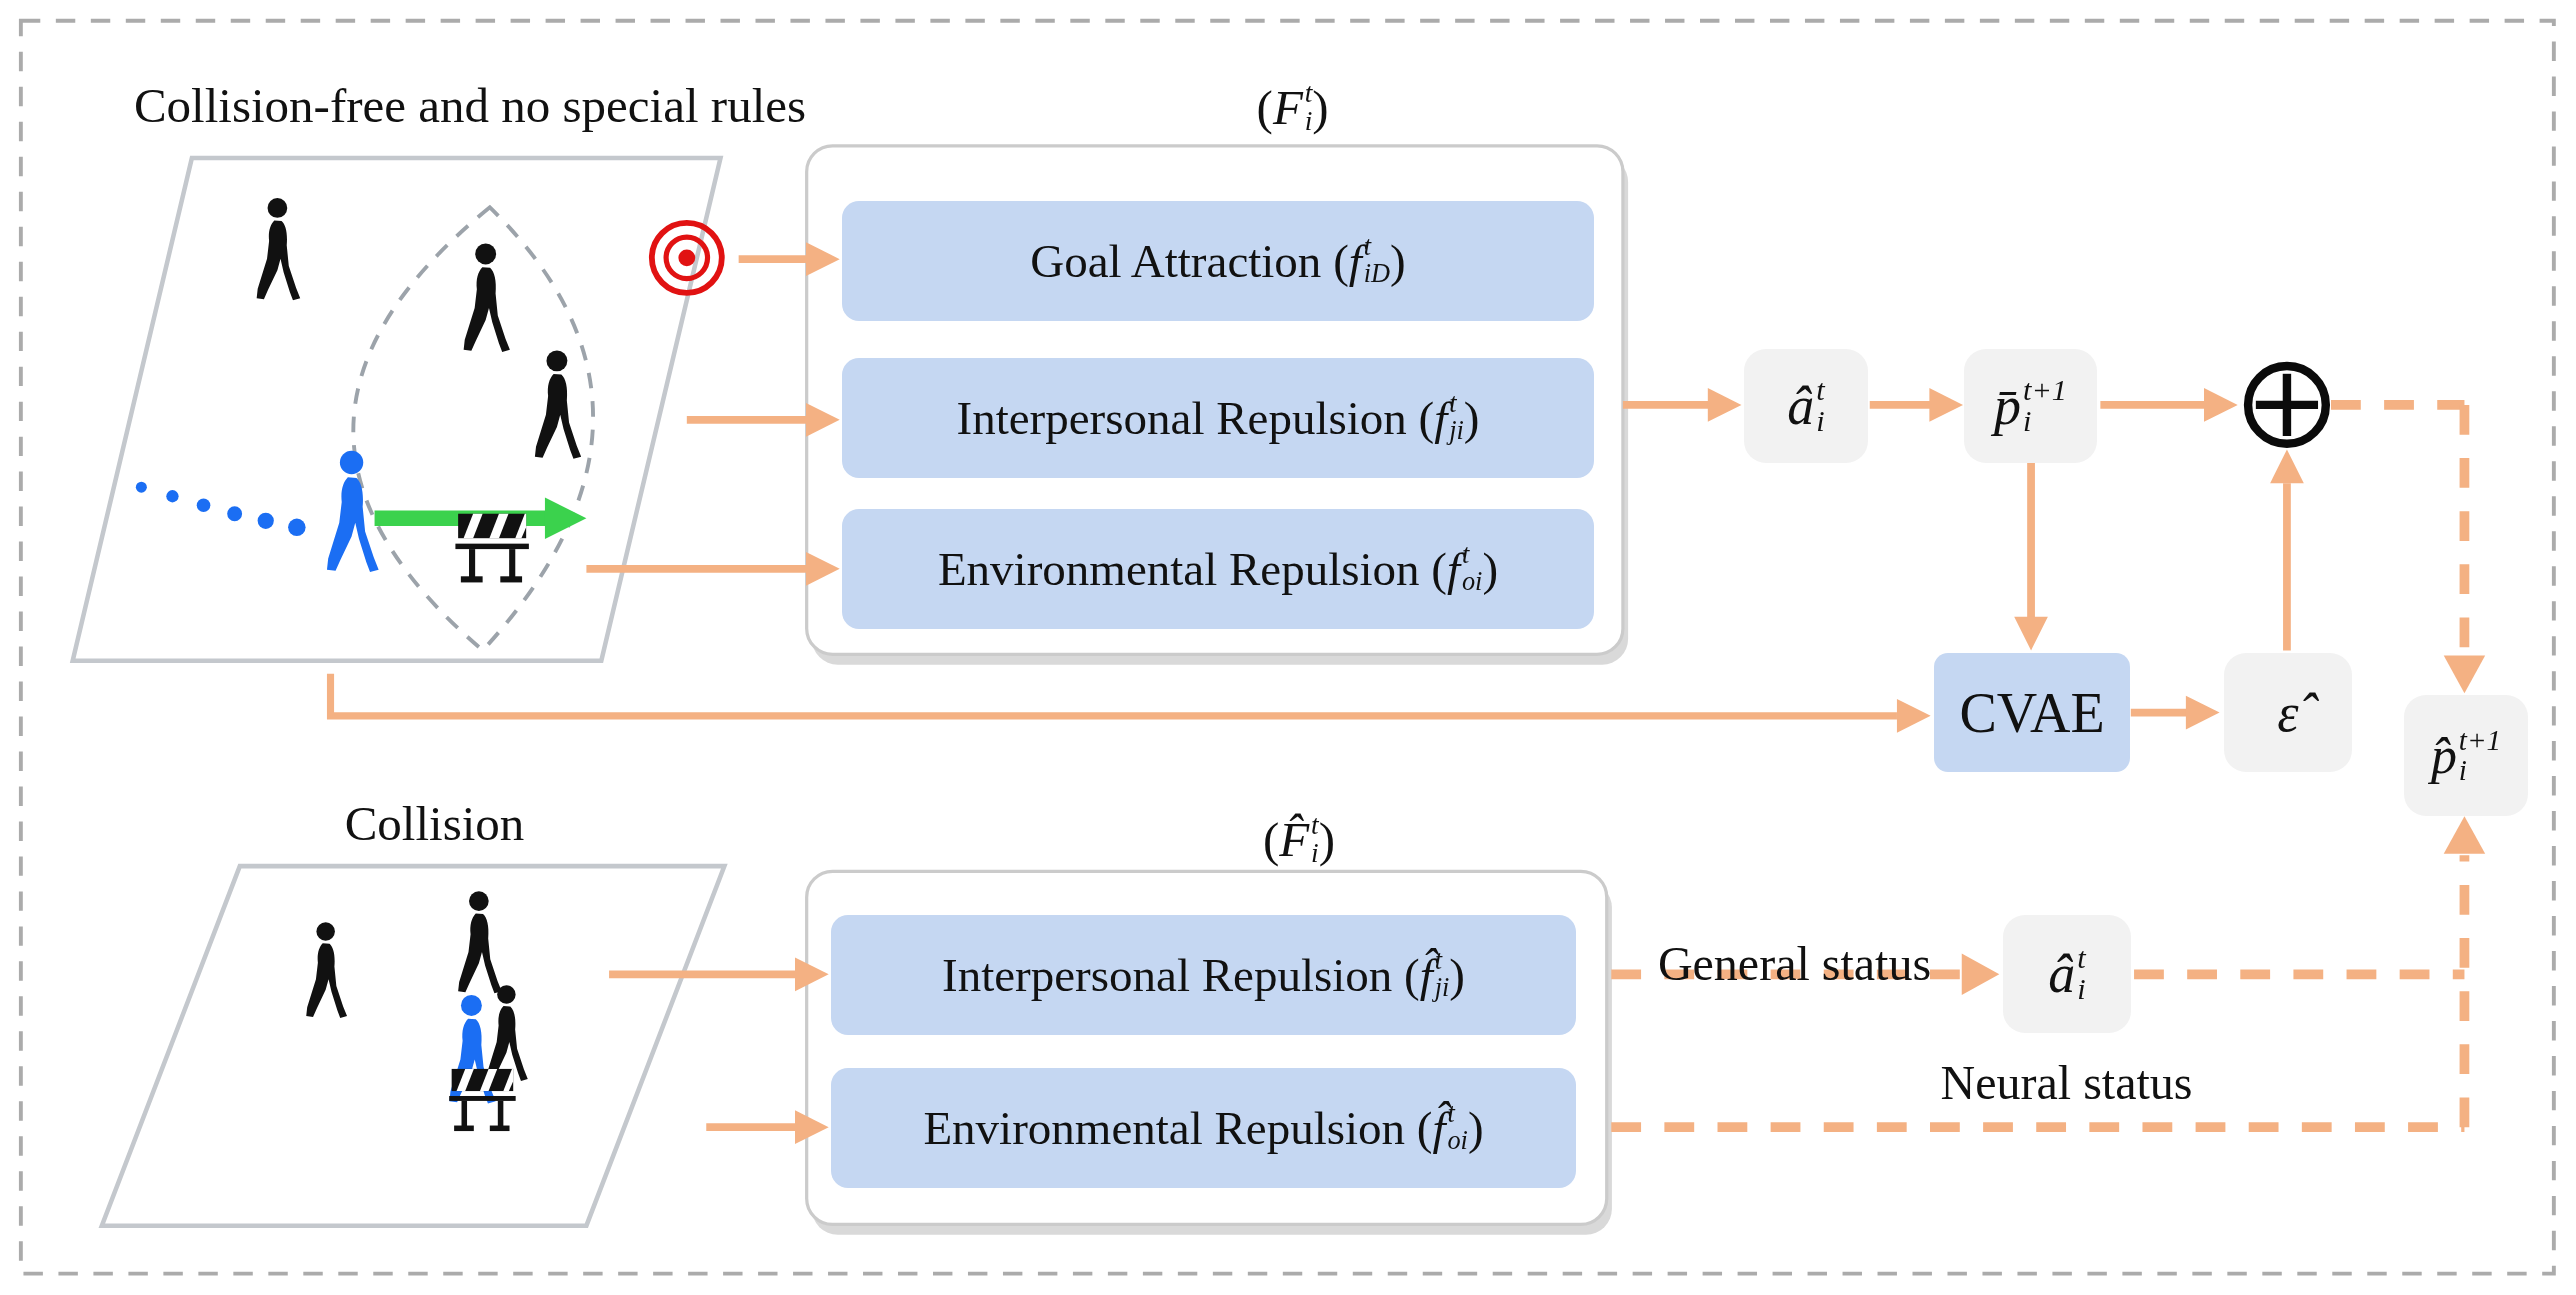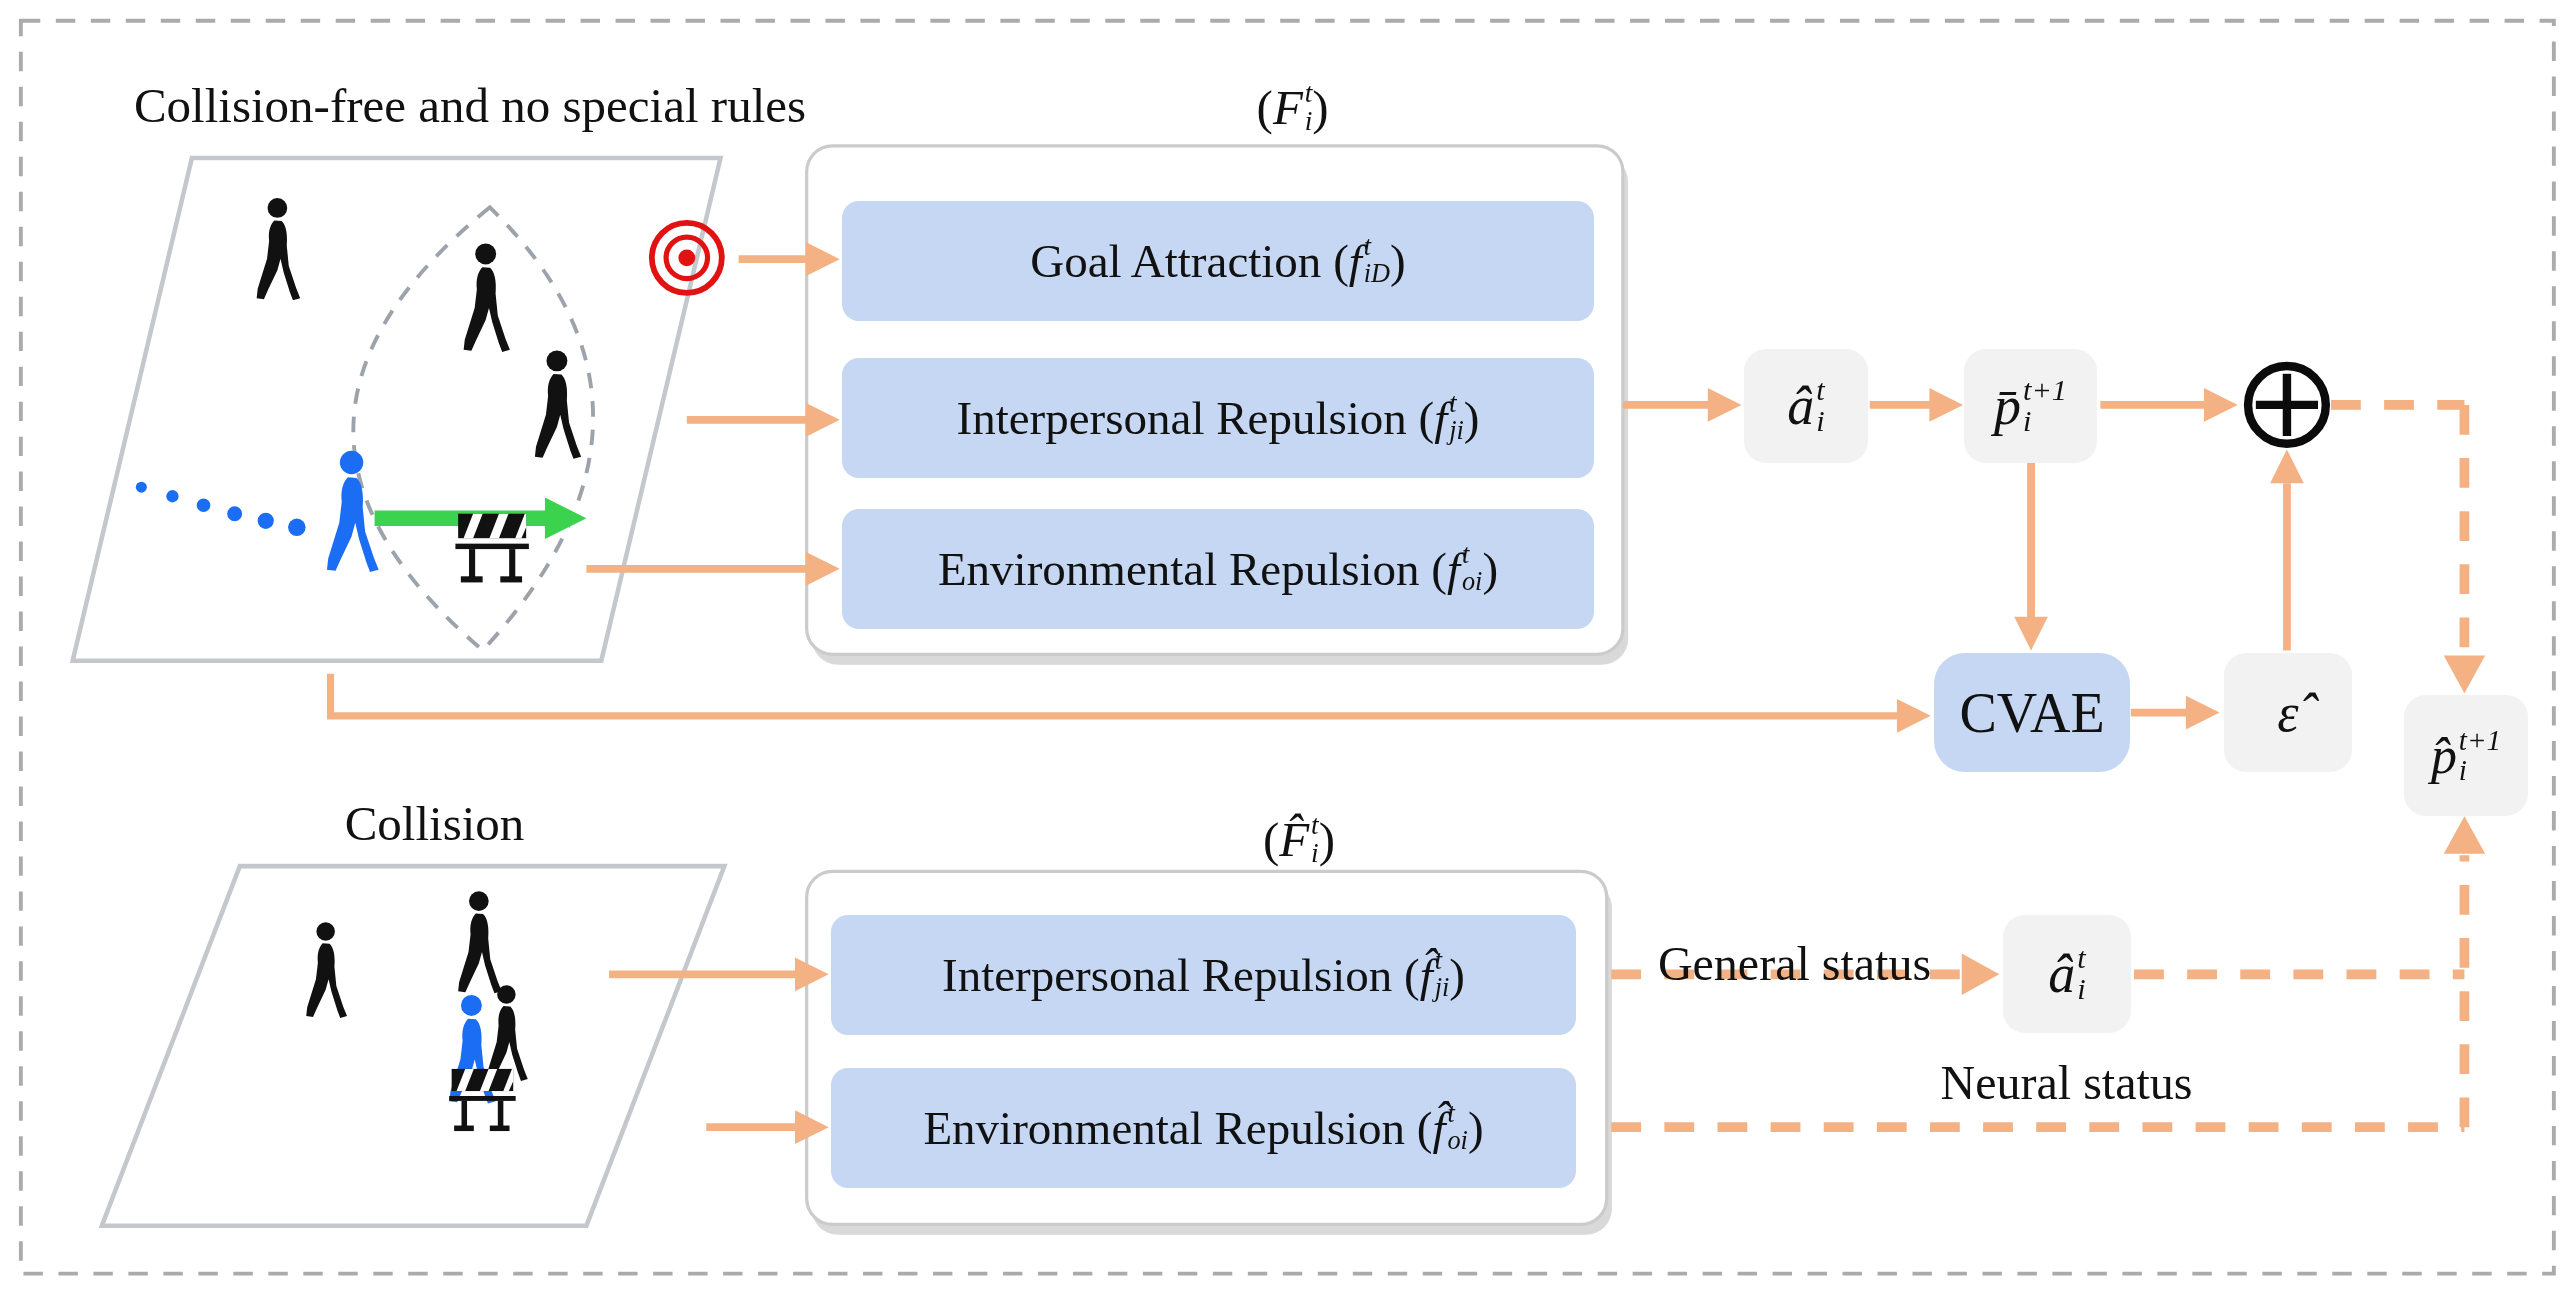--- a/index.html
+++ b/index.html
@@ -4,21 +4,21 @@
 <style>
   html,body{margin:0;padding:0;background:#fff;}
   body{width:2576px;height:1295px;font-family:"Liberation Serif","DejaVu Serif",serif;color:#111;}
   #canvas{position:relative;width:2576px;height:1295px;background:#fff;overflow:hidden;}
   #art{position:absolute;left:0;top:0;width:2576px;height:1295px;}
   .txt{position:absolute;display:flex;align-items:center;justify-content:center;white-space:pre;}
   .scene-label{font-size:49px;}
   .module-title{font-size:49px;}
   .force-box{position:absolute;background:#C5D7F2;border-radius:17px;display:flex;align-items:center;justify-content:center;font-size:47px;white-space:pre;}
   .node-box{position:absolute;background:#F2F2F2;border-radius:22px;display:flex;align-items:center;justify-content:center;font-size:54px;}
-  .node-blue{position:absolute;background:#C5D7F2;border-radius:31px;display:flex;align-items:center;justify-content:center;font-size:56px;}
+  .node-blue{position:absolute;background:#C5D7F2;border-radius:14px;display:flex;align-items:center;justify-content:center;font-size:56px;}
   .status-label{font-size:48px;}
   .msym{display:inline-flex;align-items:center;}
   .mbase{font-style:italic;}
   .mscripts{display:inline-flex;flex-direction:column;justify-content:center;font-size:0.56em;line-height:1.02;margin-left:1.9px;font-style:italic;}
   .msup,.msub{display:block;}
 </style>
 </head>
 <body>
 
 <div id="canvas">

